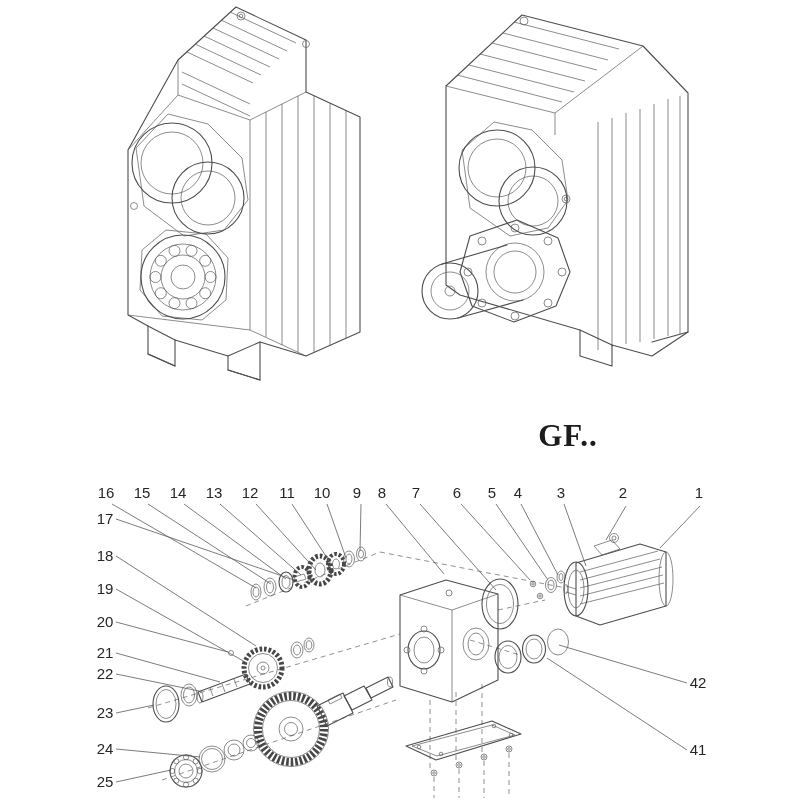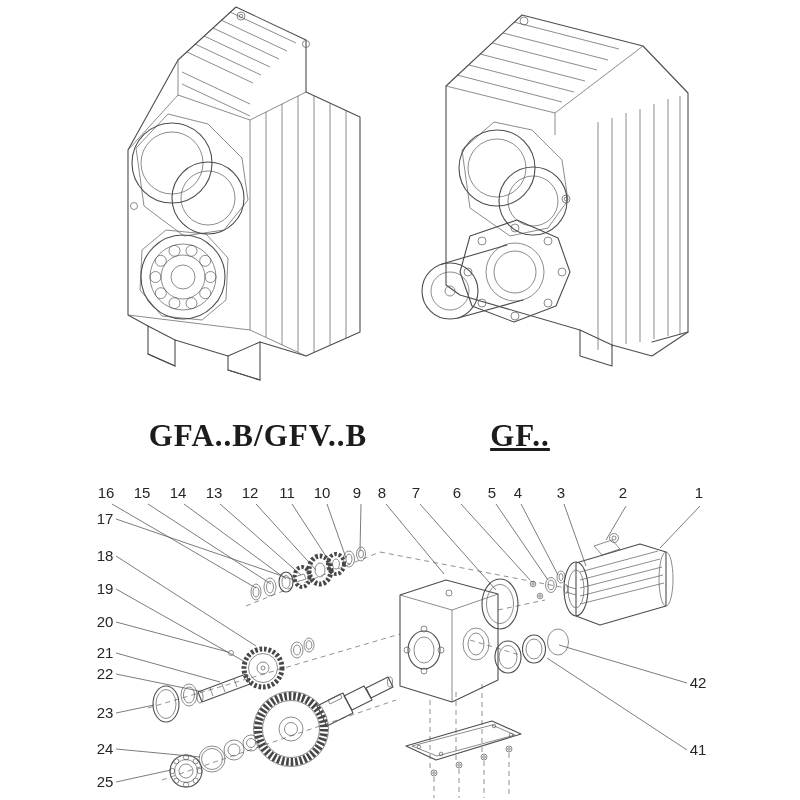--- a/index.html
+++ b/index.html
@@ -21,22 +21,21 @@
   .callout {
     font-family:"Liberation Sans", sans-serif; font-size:15px;
     fill:#262626; text-anchor:middle;
   }
 </style>
 </head>
 <body>
 
 <div class="page">
 
-  <div class="model-label" style="left:258px; top:418px;">GFA..B/GFV..B</div>
-  <div class="model-label" style="left:520px; top:418px;text-decoration:underline;">GF..</div>
+  <div class="model-label" style="left:568px; top:418px;">GF..</div>
 
   <svg class="drawing" width="800" height="800" viewBox="0 0 800 800">
 
     <g>
 
       <path class="ln" d="M236,7 L306,40 L306,92 L360,117 L360,332 L306,356 L260,342 L260,380 L228,370 L228,356 L175,340 L175,366 L148,354 L148,326 L128,315 L128,150 L178,60 Z"></path>
 
       <path class="thin" d="M178,60 L178,95 L250,120 M128,150 L178,95 M250,120 L306,92 M250,120 L250,330 M250,330 L306,356 M128,315 L250,330"></path>
 
       <path class="thin" d="M187,52 L253,83 M195,44 L261,75 M204,36 L270,67 M213,28 L279,59 M221,20 L287,51 M230,12 L296,43 M182,72 L250,104 M182,84 L250,116"></path>

